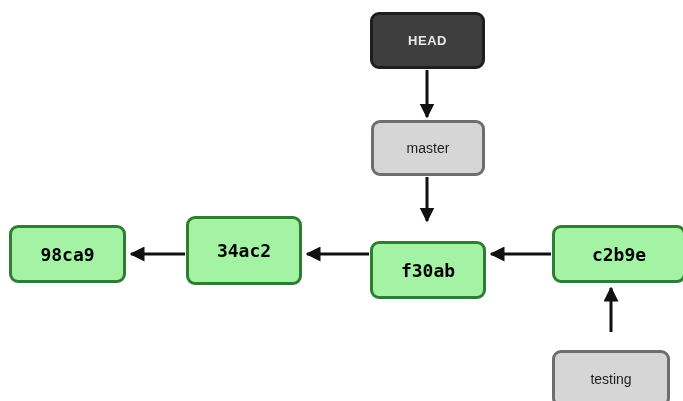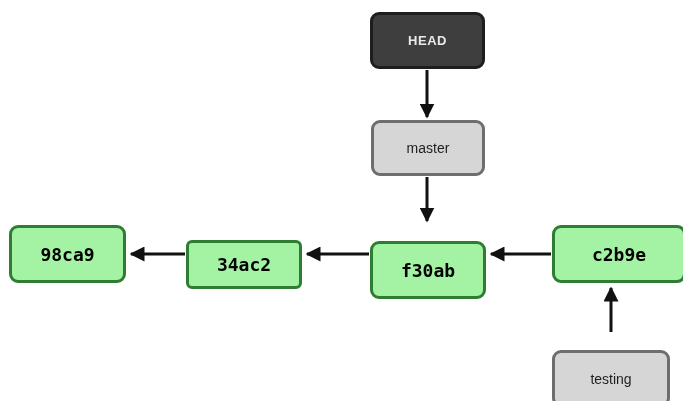--- a/index.html
+++ b/index.html
@@ -41,21 +41,21 @@
     background: #a4f3a4;
     border: 3px solid #2f7d32;
     color: #000000;
     font-family: "DejaVu Sans Mono", monospace;
     font-weight: bold;
     font-size: 18px;
   }
   #node-head    { left: 370px; top: 12px;  width: 115px; height: 57px; }
   #node-master  { left: 371px; top: 120px; width: 114px; height: 56px; }
   #commit-0     { left: 9px;   top: 225px; width: 117px; height: 58px; }
-  #commit-1     { left: 186px; top: 240px; width: 116px; height: 49px; border-radius: 6px; }
+  #commit-1     { left: 186px; top: 216px; width: 116px; height: 69px; }
   #commit-2     { left: 370px; top: 241px; width: 116px; height: 58px; }
   #commit-3     { left: 552px; top: 225px; width: 134px; height: 58px; }
   #node-testing { left: 552px; top: 333px; width: 118px; height: 57px; margin-top: 17px; }
   svg.arrows {
     position: absolute;
     left: 0; top: 0;
     width: 683px; height: 401px;
     pointer-events: none;
   }
 </style>

